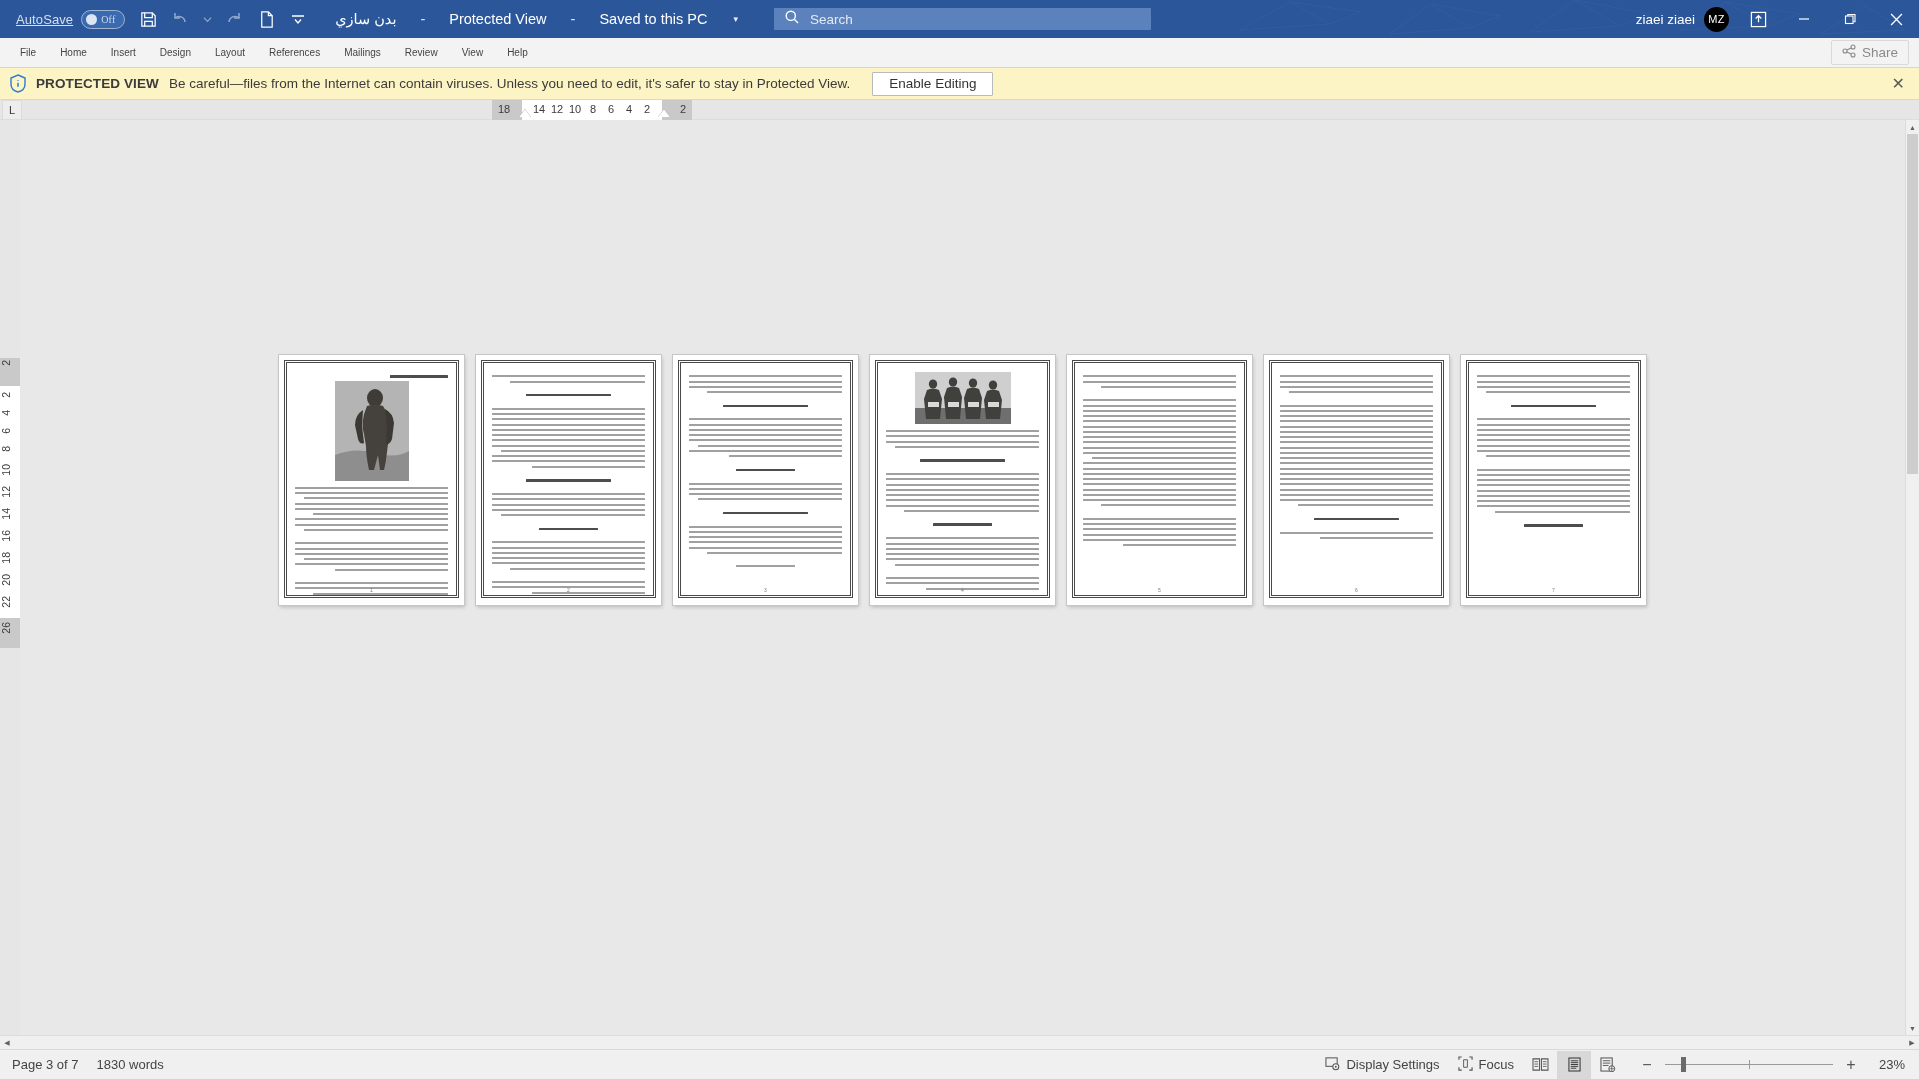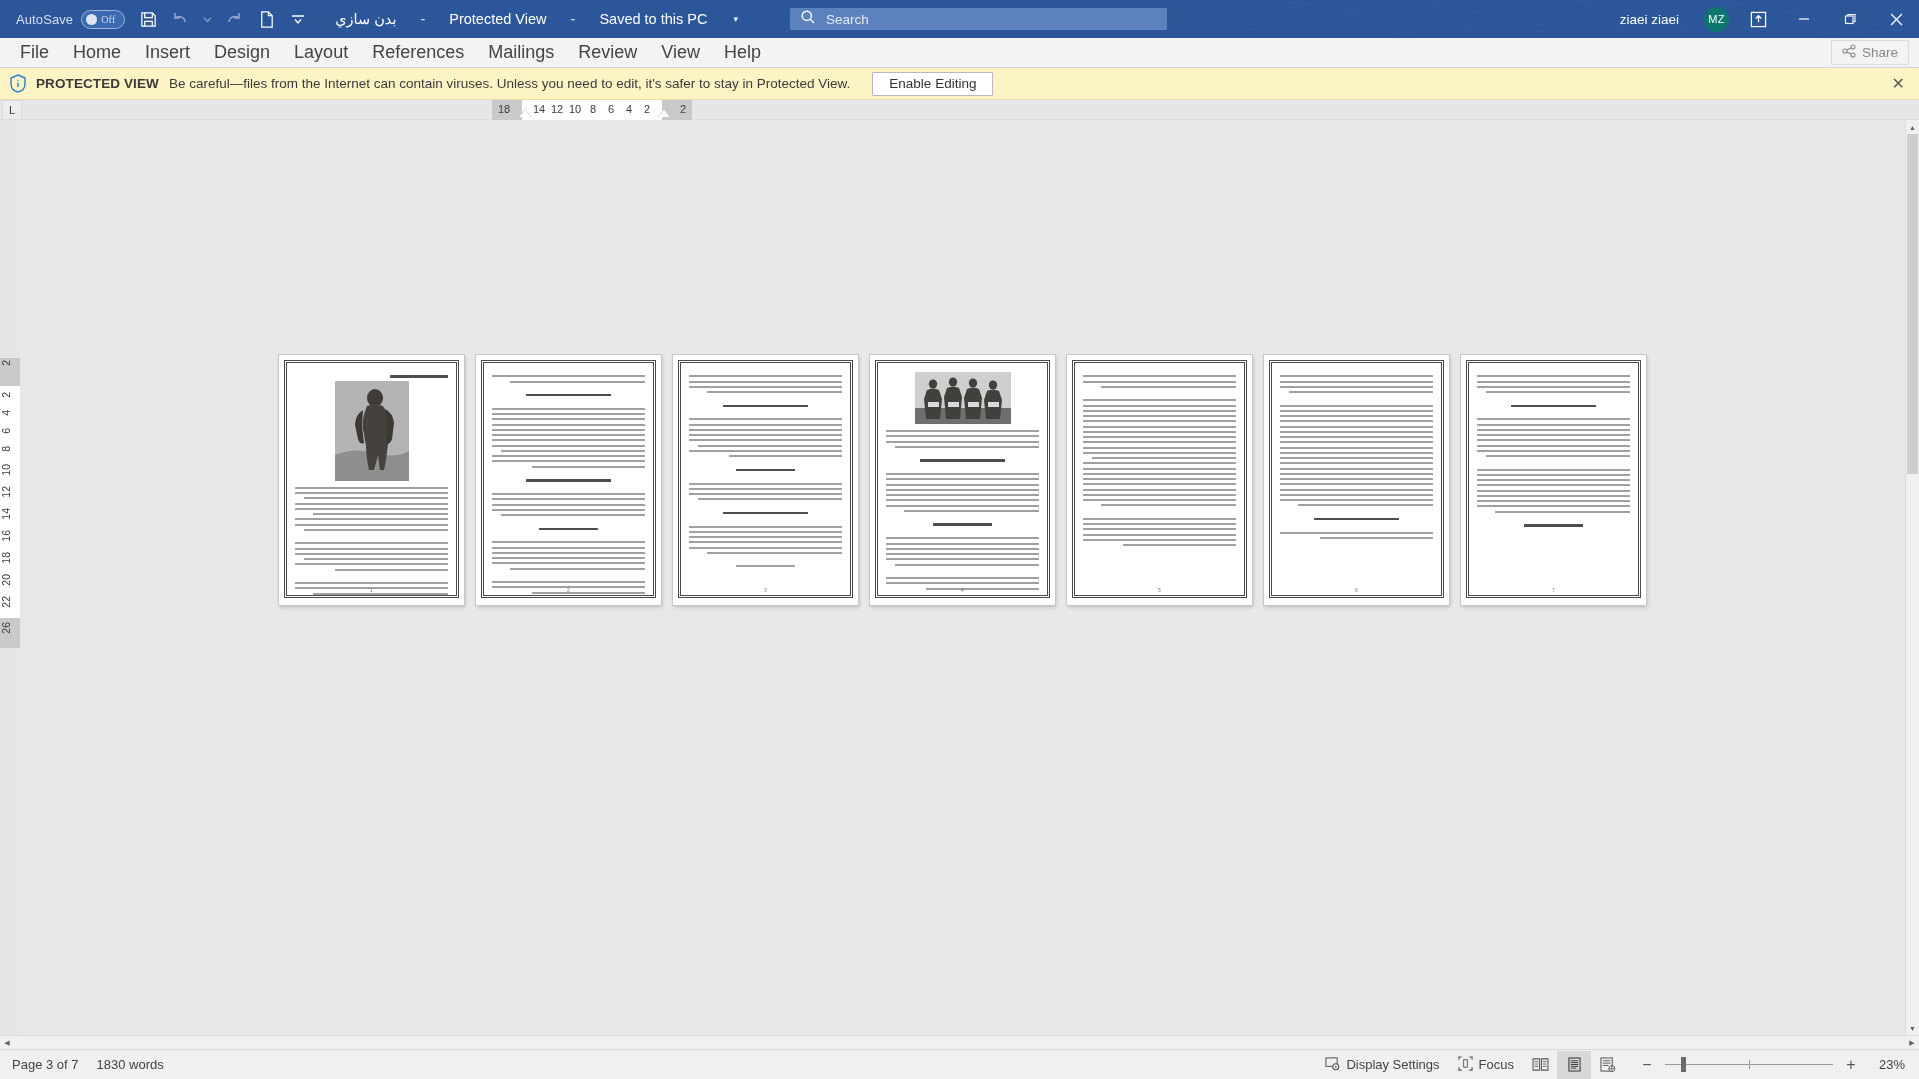--- a/index.html
+++ b/index.html
@@ -19,21 +19,21 @@
     color: #ffffff; overflow: hidden;
   }
   .titlebar .pattern {
     position: absolute; inset: 0; pointer-events: none; opacity: .30;
   }
   .qat { display: flex; align-items: center; gap: 2px; padding-left: 8px; z-index:2; }
   .autosave {
     display: flex; align-items: center; gap: 8px;
     font-size: 13px; color: #d6dff0; padding: 0 6px 0 8px; height: 26px;
   }
-  .autosave-label { letter-spacing: .1px; }
+  .autosave-label { letter-spacing: .1px; text-decoration: underline; }
   .toggle {
     width: 44px; height: 19px; border-radius: 10px;
     border: 1px solid #9fb3d4; background: #3a6ab0;
     display: flex; align-items: center; position: relative;
   }
   .toggle .knob {
     width: 11px; height: 11px; border-radius: 50%;
     background: #dde5f2; margin-left: 4px;
   }
   .toggle .toggle-text {
@@ -48,56 +48,55 @@
 
   .doctitle {
     z-index: 2; display: flex; align-items: center; gap: 24px;
     font-size: 14.5px; margin-left: 22px; white-space: nowrap;
   }
   .doctitle .sep { opacity: .85; }
   .doctitle .fa { direction: rtl; unicode-bidi: bidi-override; }
   .caret-down { font-size: 9px; opacity: .9; margin-left: 2px; }
 
   .searchwrap {
-    z-index: 2; margin-left: 52px;
+    z-index: 2; margin-left: 36px;
     width: 377px; height: 22px; background: #5b82bd;
     display: flex; align-items: center; gap: 10px; padding-left: 10px;
     border-radius: 1px;
   }
   .searchwrap input {
     background: transparent; border: 0; outline: 0;
     color: #ffffff; font-size: 13.5px; font-family: inherit; width: 100%;
   }
   .searchwrap input::placeholder { color: #e3eaf6; opacity: 1; }
 
   .title-right {
     z-index: 2; margin-left: auto; display: flex; align-items: center; height: 38px;
   }
   .account { display: flex; align-items: center; gap: 9px; padding-right: 6px; font-size: 13.5px; }
   .avatar {
-    width: 25px; height: 25px; border-radius: 50%; background: #0f766e;
+    width: 25px; height: 25px; border-radius: 50%; background: #000000;
     color: #fff; font-size: 11px; display: flex; align-items: center; justify-content: center;
     letter-spacing: .3px;
-    margin-left: 16px;
   }
   .tb-icon {
     width: 46px; height: 38px; display: flex; align-items: center; justify-content: center;
   }
   .wbtn { width: 46px; height: 38px; display: flex; align-items: center; justify-content: center; }
 
   
   .ribbon {
     height: 30px; flex: 0 0 30px; background: #f3f3f3;
     display: flex; align-items: stretch; position: relative;
     border-bottom: 1px solid #d4d4d4;
   }
   .tabs { display: flex; align-items: stretch; padding-left: 8px; }
   .tab {
     display: flex; align-items: center; padding: 0 12px;
-    font-size: 18px; color: #444444; cursor: default; white-space: nowrap;
+    font-size: 10px; color: #444444; cursor: default; white-space: nowrap;
   }
   .share-btn {
     margin-left: auto; margin-right: 10px; align-self: center;
     display: flex; align-items: center; gap: 6px;
     font-size: 13.5px; color: #8a8a8a; padding: 3px 10px;
     border: 1px solid #d9d9d9; background: #f3f3f3; border-radius: 2px;
   }
 
   
   .pv-bar {

